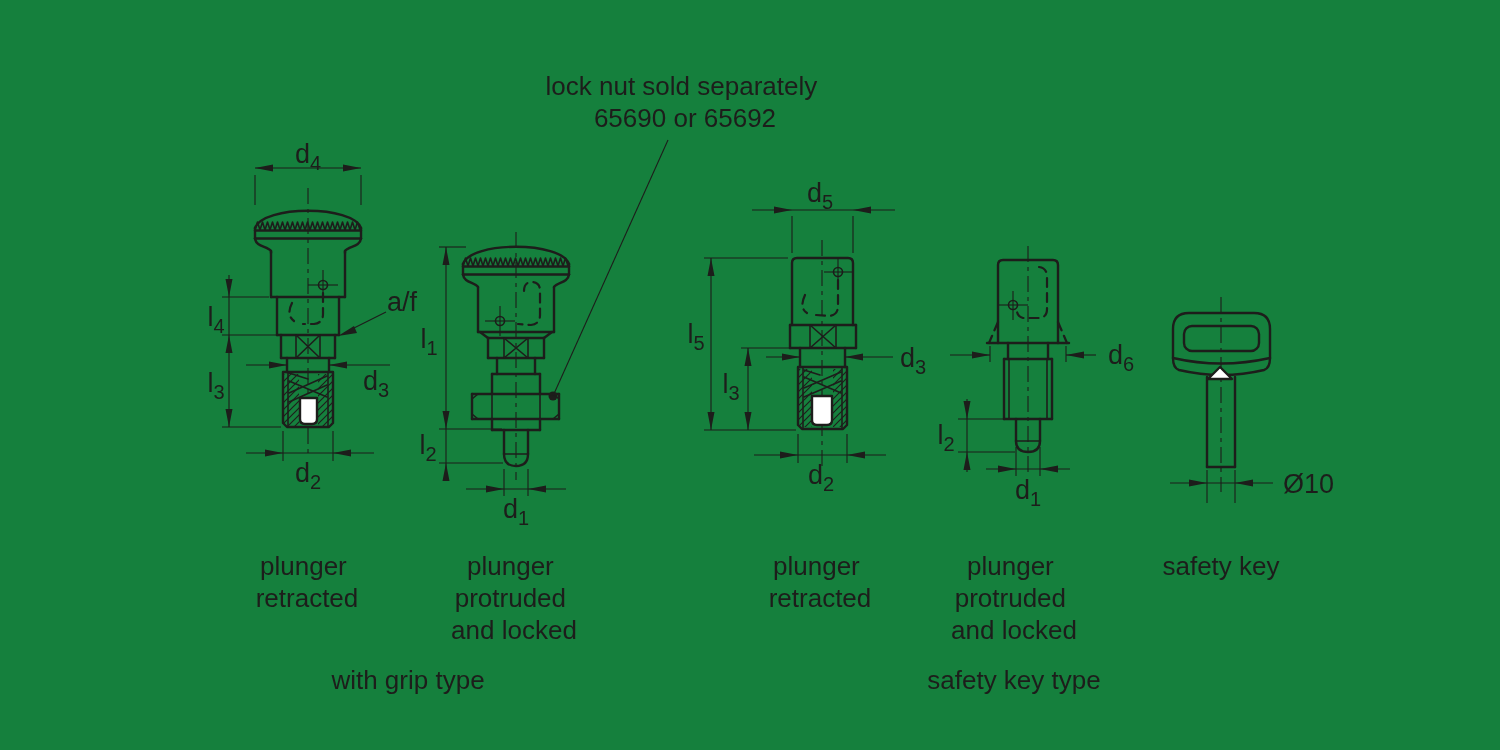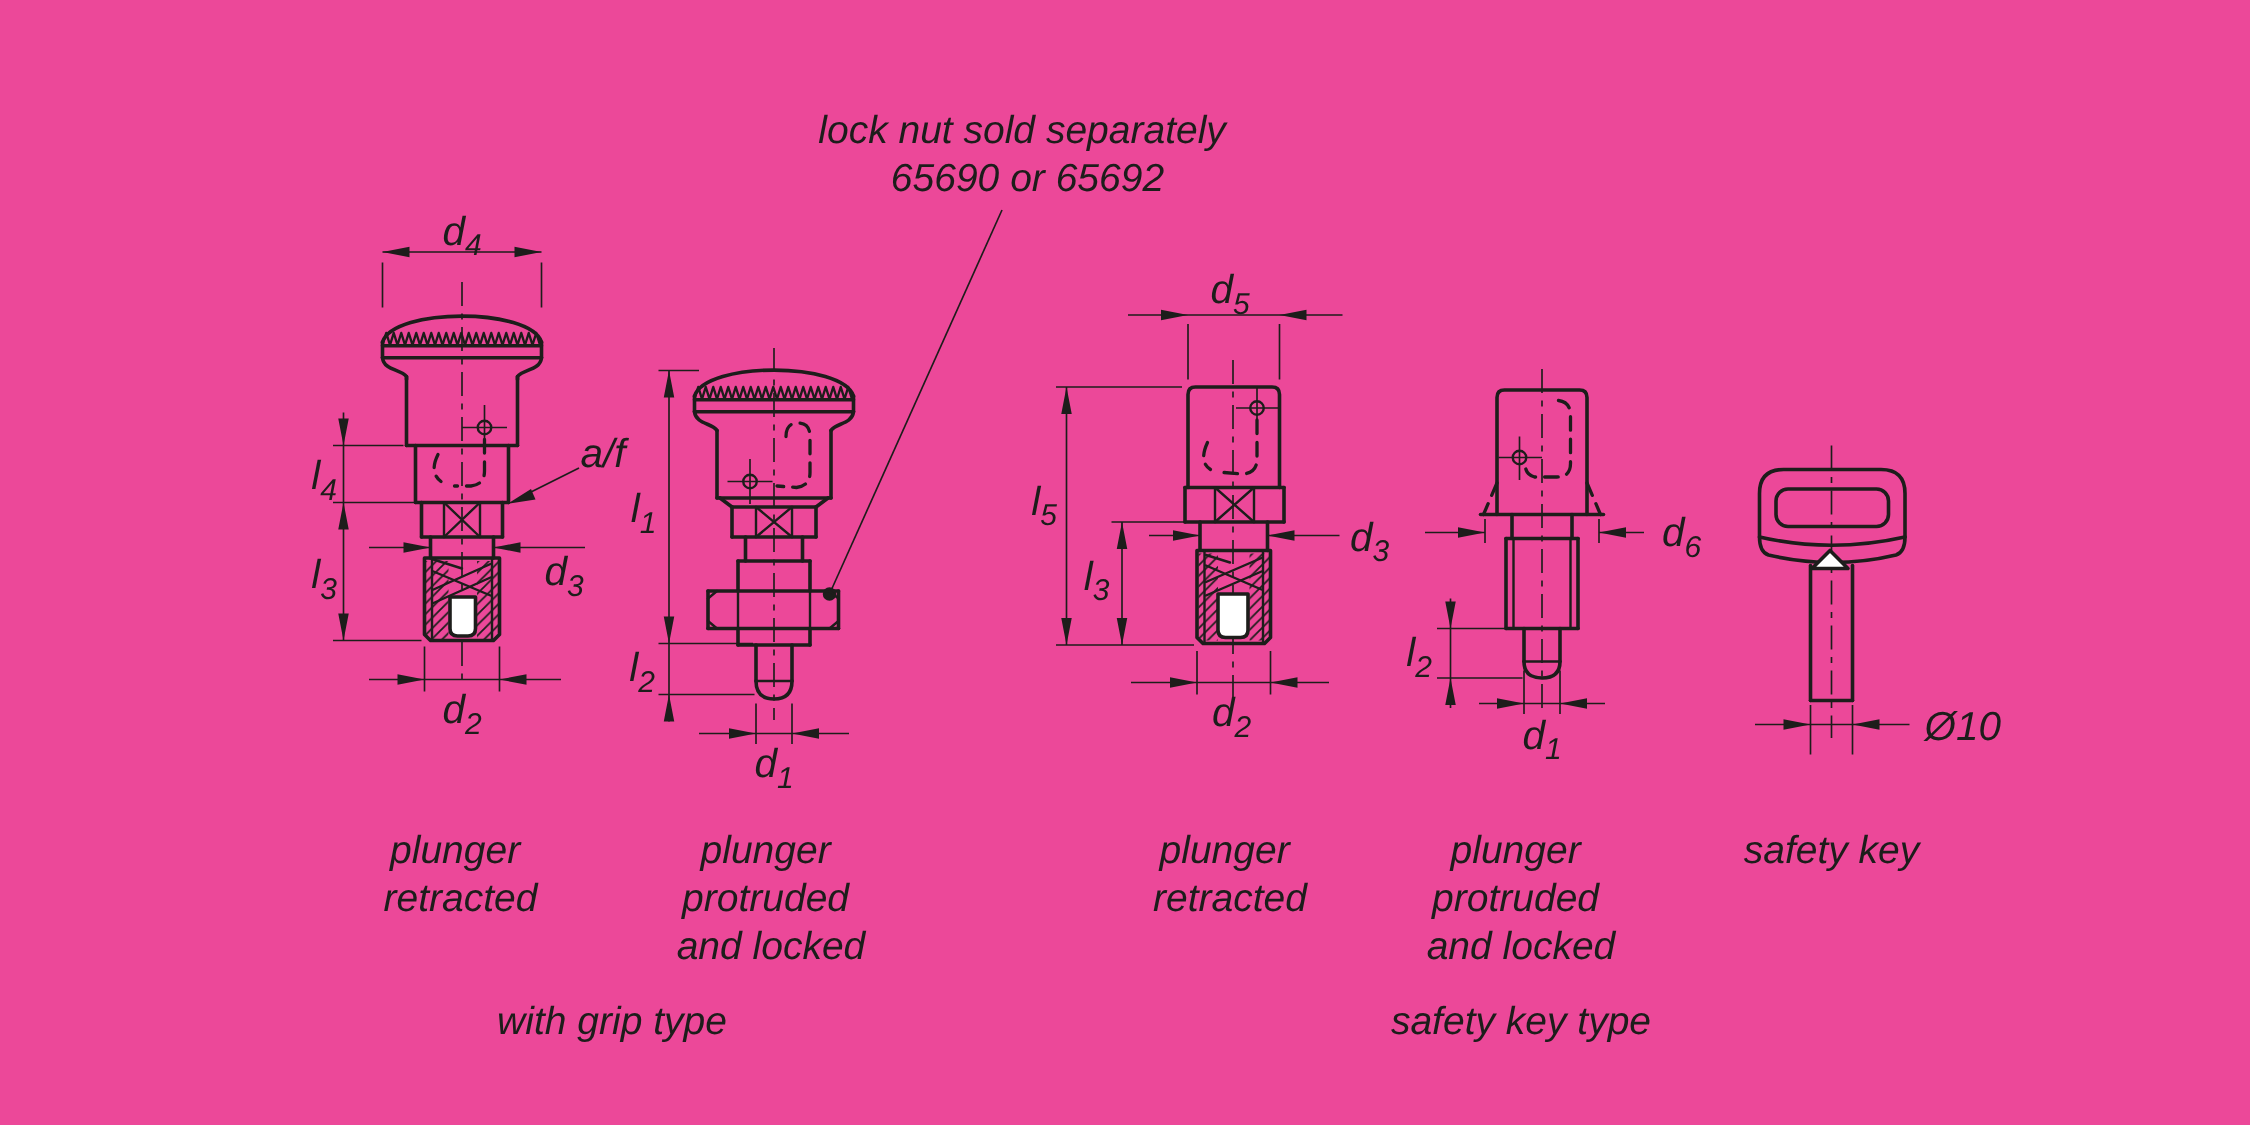--- a/index.html
+++ b/index.html
@@ -1,16 +1,16 @@
 <!DOCTYPE html>
 <html><head>
 <meta charset="utf-8">
 <style>
   html,body{margin:0;padding:0;background:#ffffff;}
-  .canvas{position:relative;width:1500px;height:750px;background:#ec4899;overflow:hidden;font-style:italic;}
+  .canvas{position:relative;width:1500px;height:750px;background:#15803d;overflow:hidden;}
   svg{display:block;}
   svg text{font-family:"Liberation Sans", sans-serif;fill:#1d1d1b;}
   .dimtext{font-size:27px;}
   .dimtext .sub{font-size:20px;}
   .cap{font-size:26px;}
   .note{font-size:26px;}
   .o  {fill:none;stroke:#1d1d1b;stroke-width:2.4;stroke-linecap:round;stroke-linejoin:round;}
   .o2 {fill:none;stroke:#1d1d1b;stroke-width:1.6;stroke-linecap:round;stroke-linejoin:round;}
   .thin{fill:none;stroke:#1d1d1b;stroke-width:1.1;}
   .cl {fill:none;stroke:#1d1d1b;stroke-width:1.1;stroke-dasharray:16 5 4 5;}

